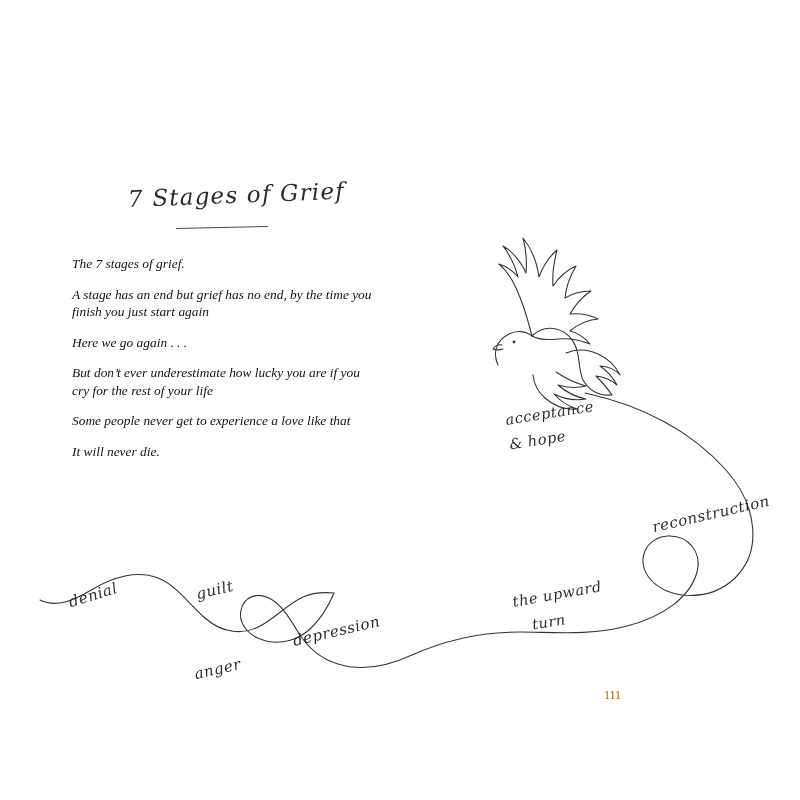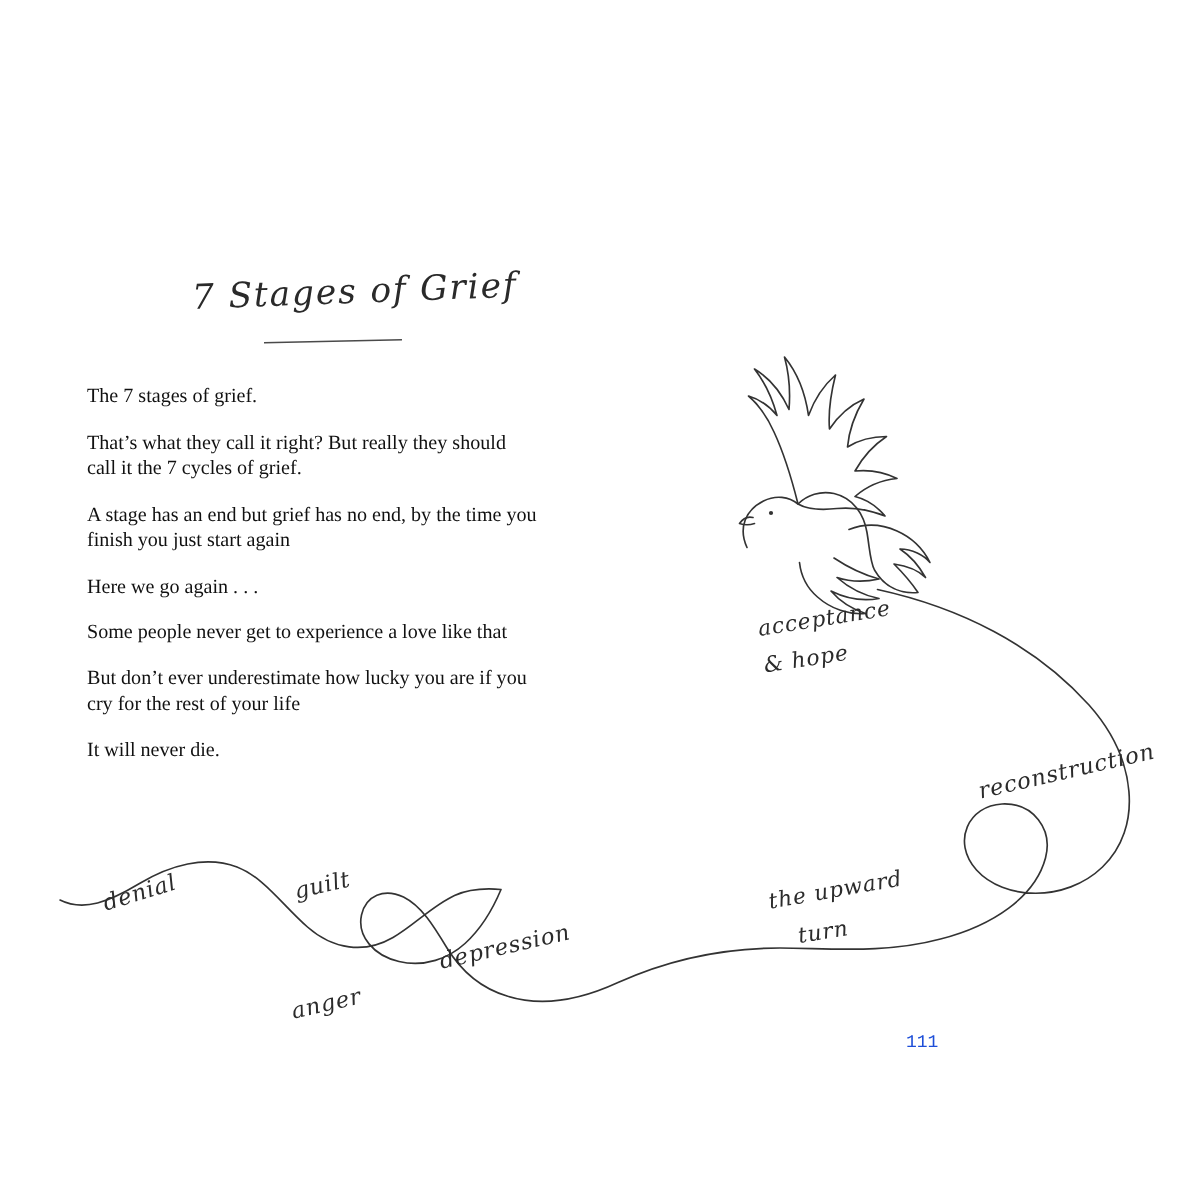--- a/index.html
+++ b/index.html
@@ -43,40 +43,41 @@
     width: 92px;
     height: 1px;
     background: #4a4a4a;
     transform: rotate(-1.2deg);
     transform-origin: left center;
   }
 
   
   .poem {
     position: absolute;
-    left: 58px;
+    left: 72px;
     top: 255px;
     width: 300px;
+    font-style: italic;
   }
   .poem p {
     margin: 0 0 13px 0;
     font-family: "Liberation Serif", serif;
     font-size: 13.4px;
     line-height: 17.5px;
     color: #111111;
   }
 
   
   .folio {
     position: absolute;
     left: 604px;
     top: 688px;
-    font-family: Liberation Mono, monospace;
+    font-family: Liberation Serif, serif;
     font-size: 12px;
-    color: #1d4ed8;
+    color: #a16207;
   }
 
   
   .artwork {
     position: absolute;
     left: 0;
     top: 0;
     width: 800px;
     height: 800px;
     pointer-events: none;
@@ -107,25 +108,24 @@
 </head>
 <body>
 
 <div class="page">
 
   <div class="title">7 Stages of Grief</div>
   <div class="title-underline"></div>
 
   <div class="poem">
     <p>The 7 stages of grief.</p>
-    <p>That’s what they call it right? But really they should call it the 7 cycles of grief.</p>
     <p>A stage has an end but grief has no end, by the time you finish you just start again</p>
     <p>Here we go again . . .</p>
+    <p>But don’t ever underestimate how lucky you are if you cry for the rest of your life</p>
     <p>Some people never get to experience a love like that</p>
-    <p>But don’t ever underestimate how lucky you are if you cry for the rest of your life</p>
     <p>It will never die.</p>
   </div>
 
   <svg class="artwork" viewBox="0 0 800 800">
     <g fill="none" stroke="#333333" stroke-width="1.1" stroke-linecap="round" stroke-linejoin="round">
 
       <path d="M498,365
                C492,352 497,340 509,334
                C517,330 526,331 532,336
                C538,330 547,327 556,329

